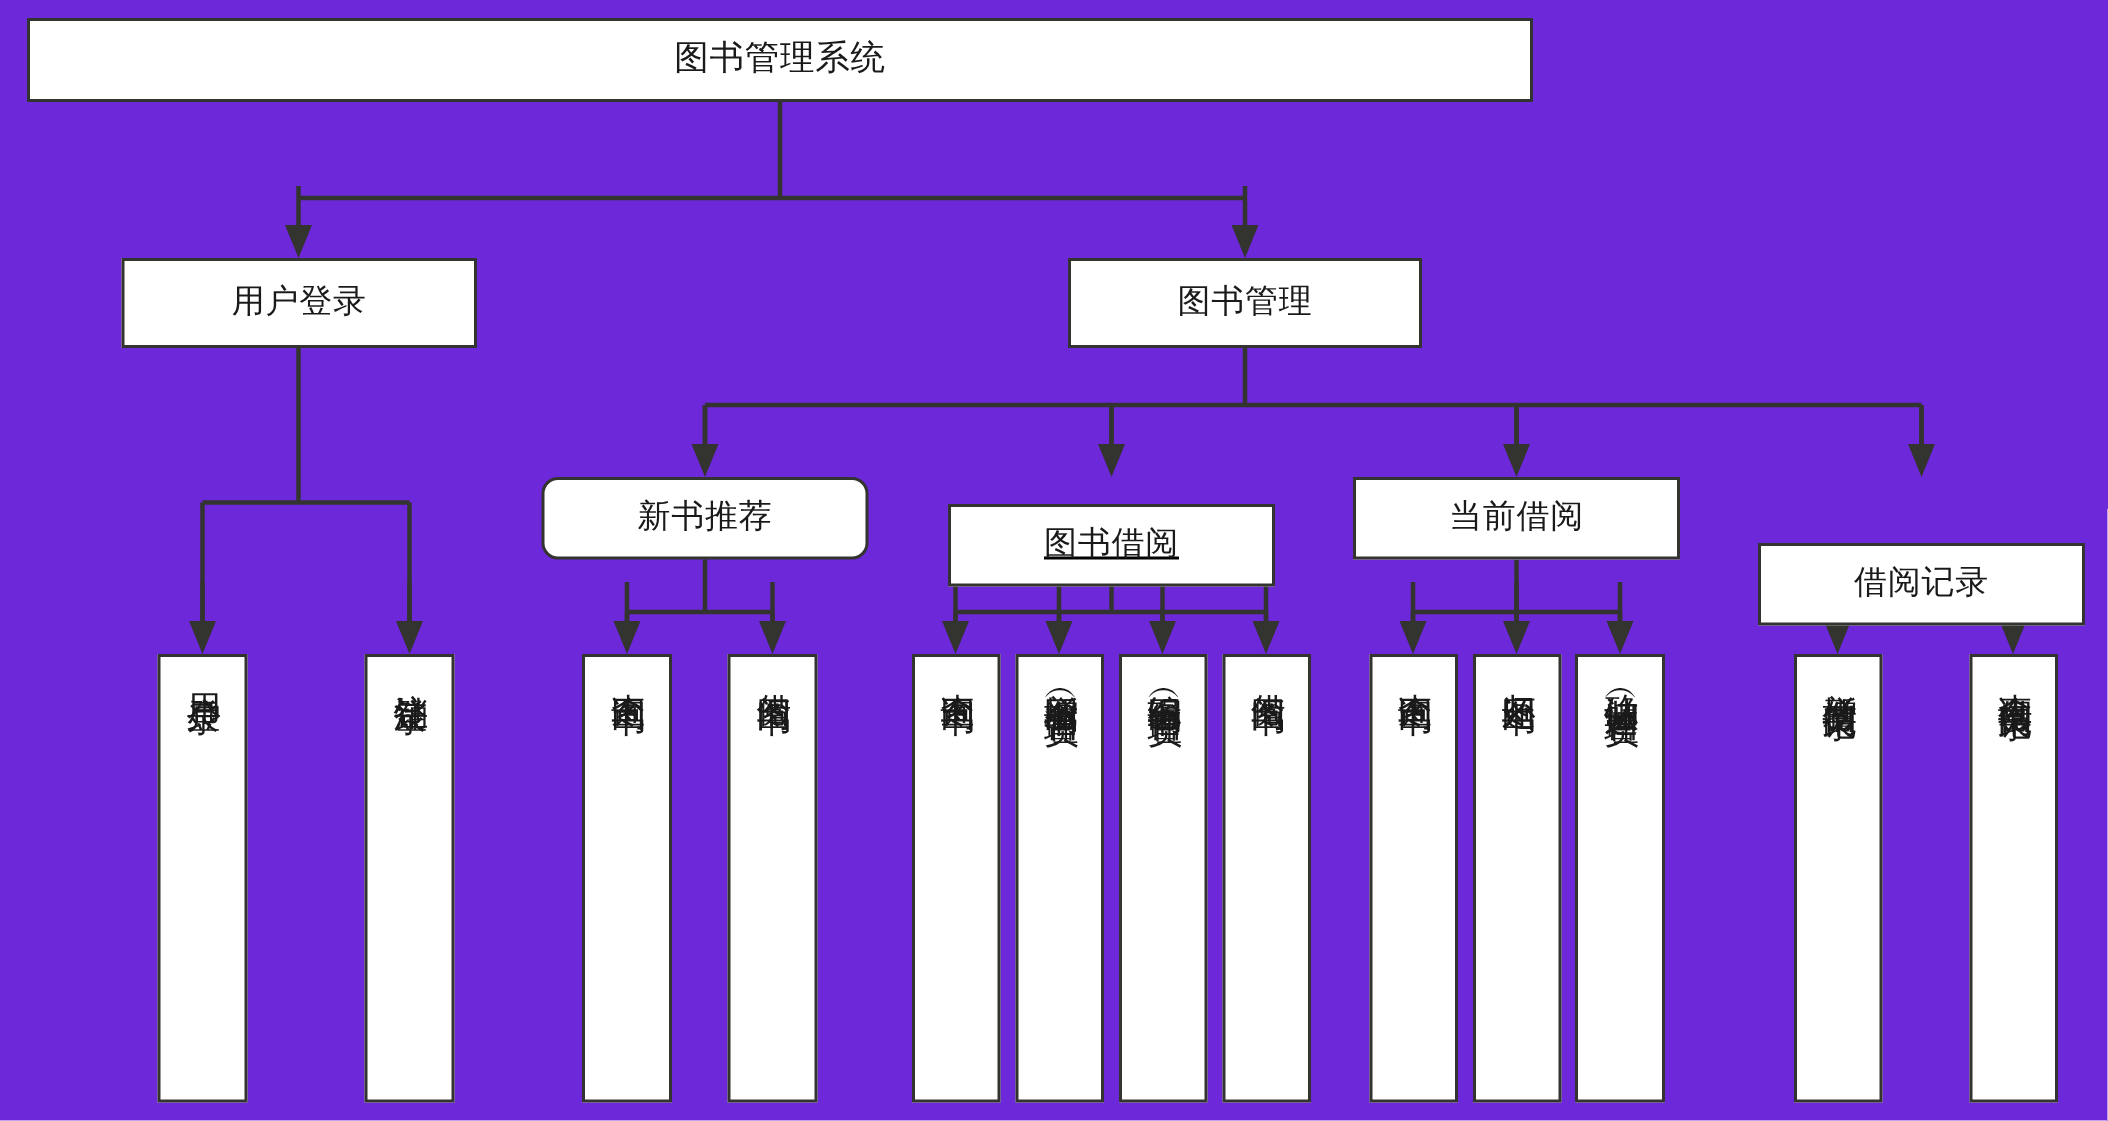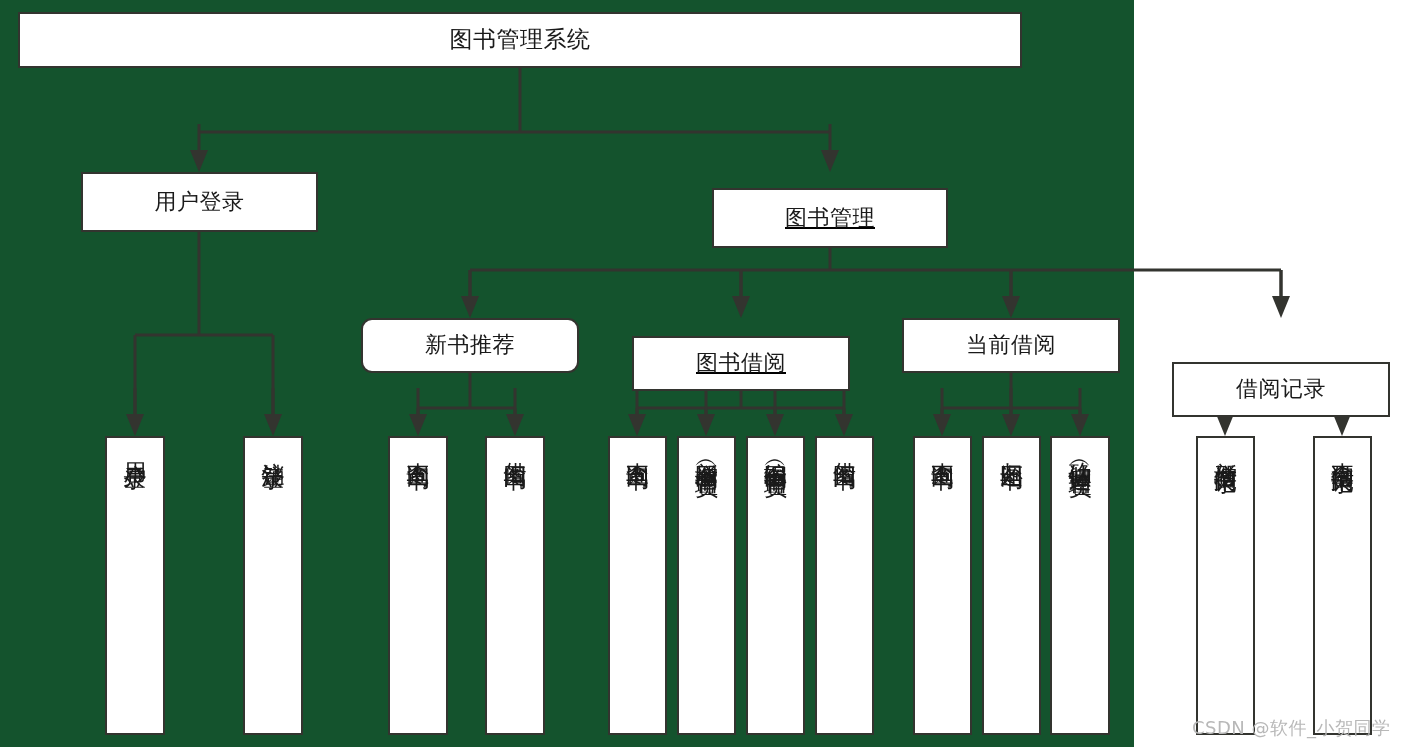--- a/index.html
+++ b/index.html
@@ -8,23 +8,23 @@
     background: #ffffff;
   }
   body {
     width: 1405px;
     height: 747px;
     font-family: "DejaVu Sans", "Liberation Sans", sans-serif;
     overflow: hidden;
   }
   #diagram-root {
     position: relative;
-    width: 1134px;
+    width: 1405px;
     height: 747px;
-    background: #14532d;
+    background: #6d28d9;
   }
   svg.connectors {
     position: absolute;
     left: 0;
     top: 0;
     width: 1405px;
     height: 747px;
   }
   .node {
     position: absolute;
@@ -152,21 +152,21 @@
       </g>
   </svg>
 
   <div id="node-layer">
       <div class="node horizontal root" style="left: 18px; top: 12px; width: 1004px; height: 56px;">
         <div class="node-label">图书管理系统</div>
       </div>
       <div class="node horizontal" style="left: 81px; top: 172px; width: 237px; height: 60px;">
         <div class="node-label">用户登录</div>
       </div>
-      <div class="node horizontal" style="left: 712px; top: 188px; width: 236px; height: 60px; text-decoration: underline;">
+      <div class="node horizontal" style="left: 712px; top: 172px; width: 236px; height: 60px;">
         <div class="node-label">图书管理</div>
       </div>
       <div class="node horizontal" style="left: 361px; top: 318px; width: 218px; height: 55px; border-radius: 11px;">
         <div class="node-label">新书推荐</div>
       </div>
       <div class="node horizontal" style="left: 632px; top: 336px; width: 218px; height: 55px; text-decoration: underline;">
         <div class="node-label">图书借阅</div>
       </div>
       <div class="node horizontal" style="left: 902px; top: 318px; width: 218px; height: 55px;">
         <div class="node-label">当前借阅</div>
@@ -208,15 +208,14 @@
         <div class="node-label">确认归还（管理员）</div>
       </div>
       <div class="node vertical" style="left: 1196px; top: 436px; width: 59px; height: 299px;">
         <div class="node-label">新增借阅记录</div>
       </div>
       <div class="node vertical" style="left: 1313px; top: 436px; width: 59px; height: 299px;">
         <div class="node-label">查询借阅记录</div>
       </div>
     </div>
 
-  <div class="watermark" style="left: 1192px; top: 716px; color: rgb(184, 184, 184);">CSDN @软件_小贺同学</div>
 
 </div>
 
 </body></html>

